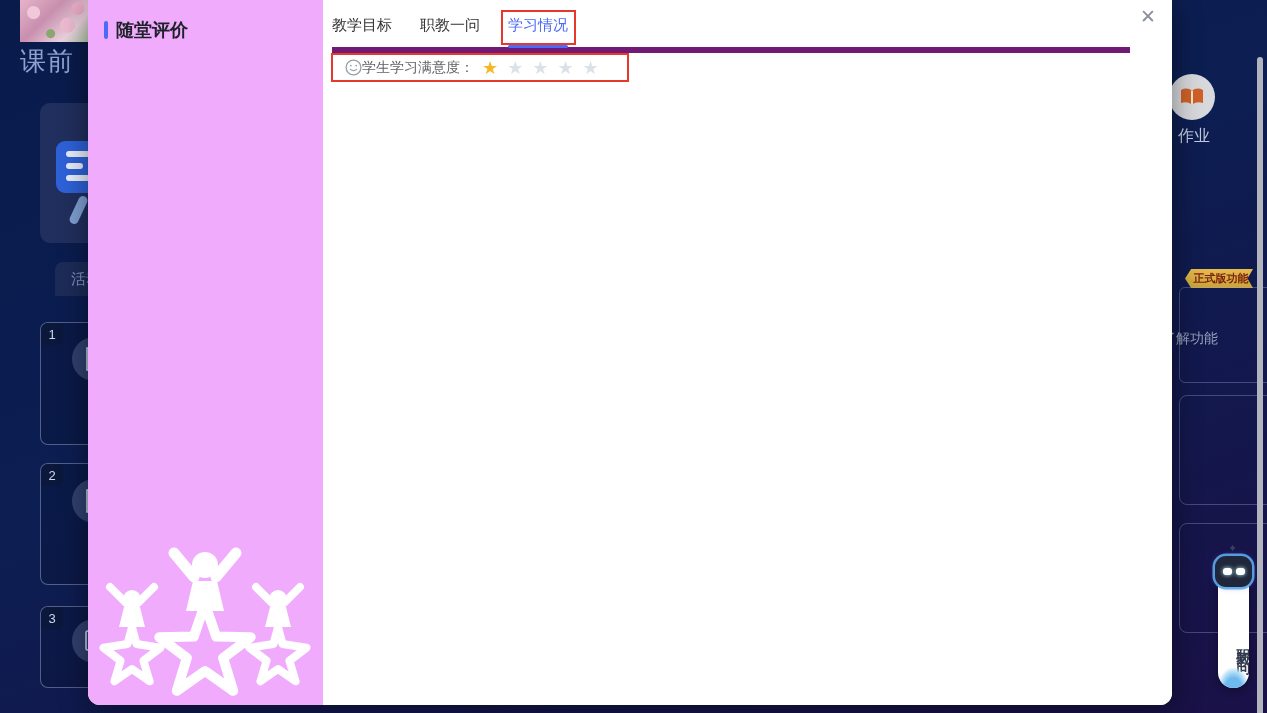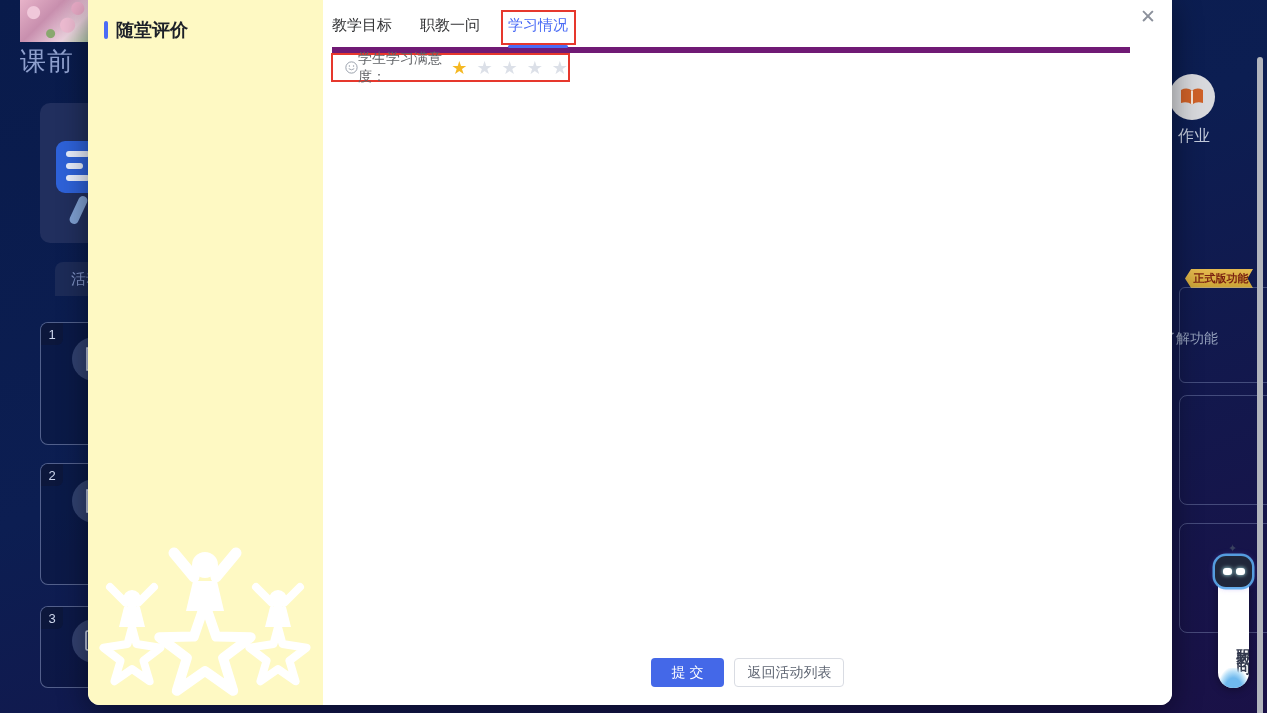--- a/index.html
+++ b/index.html
@@ -105,21 +105,21 @@
     writing-mode:vertical-rl; text-orientation:upright;
     font-size:14px; font-weight:bold; color:#333a4e; letter-spacing:4px;
     left:4px; height:64px;
   }
   
   .modal {
     position:absolute; left:88px; top:0; width:1084px; height:705px;
     background:#fff; border-radius:0 0 12px 12px; overflow:hidden;
     display:flex; z-index:10; box-shadow:0 6px 30px rgba(0,0,0,.45);
   }
-  .m-sidebar { width:235px; background:#fef9c3; position:relative; flex-shrink:0; }
+  .m-sidebar { width:235px; background:#f0abfc; position:relative; flex-shrink:0; }
   .m-title { display:flex; align-items:center; gap:8px; margin:18px 0 0 16px; }
   .m-title .bar { width:4px; height:18px; background:#4a6bf5; border-radius:2px; }
   .m-title span { font-size:18px; font-weight:bold; color:#1d2129; }
   .m-desc { margin:18px 16px 0 18px; font-size:14px; line-height:24px; color:#5a6372; }
   .m-deco { position:absolute; left:2px; bottom:-14px; }
   .m-content { flex:1; position:relative; background:#fff; }
   .close-btn {
     position:absolute; top:2px; right:10px; font-size:19px; color:#8b909b;
     width:28px; height:28px; display:flex; align-items:center; justify-content:center; cursor:pointer;
   }
@@ -131,21 +131,21 @@
   .tab.active > span { color:#4a6bf5; }
   .tab.active::after {
     content:""; position:absolute; left:0; right:0; bottom:-1px; height:3px;
     background:#4a6bf5; border-radius:2px;
   }
   .tab .red-frame {
     position:absolute; left:-7px; top:-4px; right:-8px; bottom:2px;
     border:2px solid #e6382d; pointer-events:none;
   }
   .sat-row {
-    position:absolute; left:8px; top:53px; width:239px; height:29px;
+    position:absolute; left:8px; top:53px; width:298px; height:29px;
     border:2px solid #e6382d; display:flex; align-items:center; padding-left:12px; gap:0;
   }
   .sat-label { font-size:14px; color:#606266; }
   .stars { display:flex; gap:9px; margin-left:8px; }
   .star { font-size:18px; line-height:18px; color:#dce0e8; cursor:pointer; }
   .star.filled { color:#f5b822; }
   .m-footer {
     position:absolute; left:0; right:0; bottom:18px;
     display:flex; justify-content:center; gap:10px;
   }
@@ -282,18 +282,14 @@
       <span class="sat-label">学生学习满意度：</span>
       <span class="stars">
           <span class="star filled">★</span>
           <span class="star">★</span>
           <span class="star">★</span>
           <span class="star">★</span>
           <span class="star">★</span>
         </span>
     </div>
 
-    <div class="m-footer">
-      <div class="btn btn-primary">提 交</div>
-      <div class="btn btn-plain">返回活动列表</div>
-    </div>
   </div>
 </div>
 
 </body></html>

